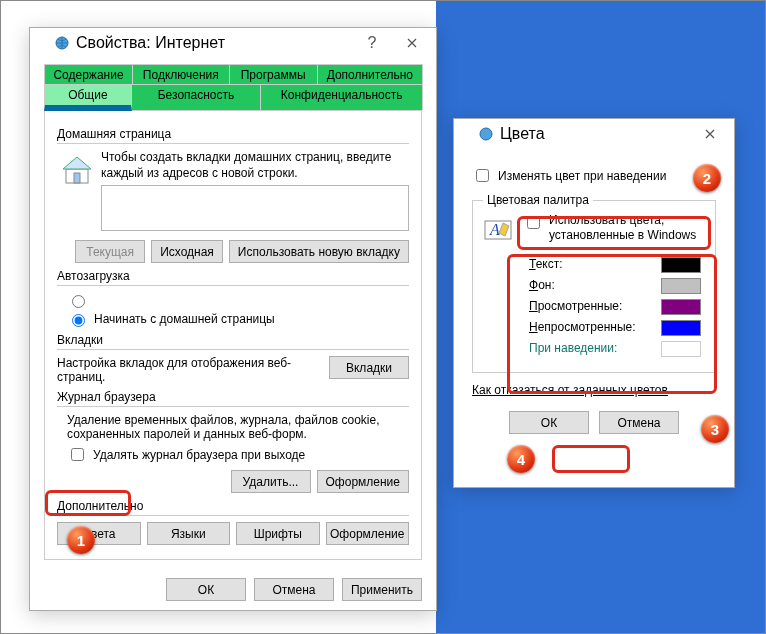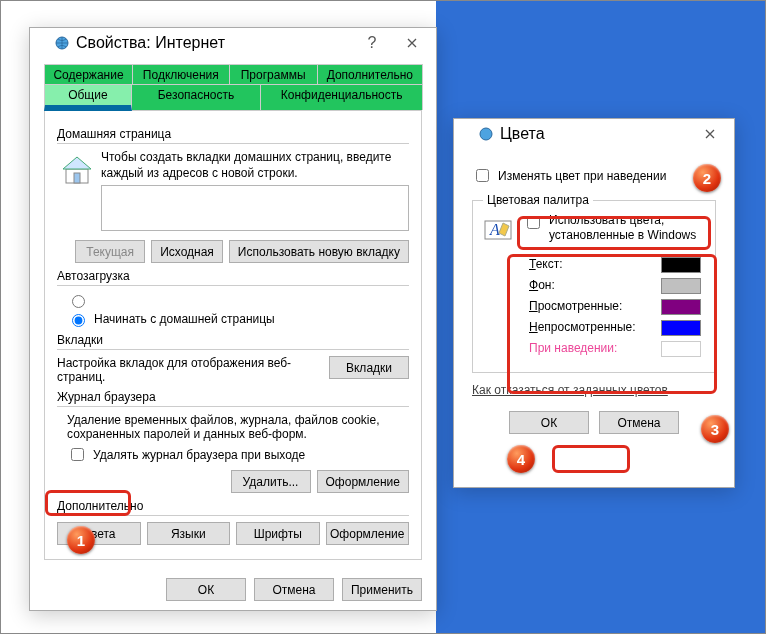--- a/index.html
+++ b/index.html
@@ -114,21 +114,21 @@
   }
   .badge {
     position:absolute;
     width:28px;height:28px;border-radius:50%;
     background: radial-gradient(circle at 35% 30%, #ff9c5e, #e03410 60%, #9b1500);
     color:#fff;font-weight:bold;font-size:15px;
     display:flex;align-items:center;justify-content:center;
     box-shadow: 0 1px 3px rgba(0,0,0,.5), inset 0 1px 2px rgba(255,255,255,.5);
     pointer-events:none;
   }
-  .link { color:#404040; text-decoration:underline; cursor:pointer; }
+  .link { color:#000000; text-decoration:underline; cursor:pointer; }
   .color-swatch {
     width: 40px; height:16px; border:1px solid #888; display:inline-block;
   }
   .color-row { display:flex; align-items:flex-start; justify-content:space-between; margin:5px 0; gap:4px; }
   .color-label { font-size:12px; }
   .palette-icon {
     width:34px;height:34px;display:inline-flex;align-items:center;justify-content:center;
     vertical-align: top; margin-right:6px;
   }
   .underline-first::first-letter { text-decoration: underline; }
@@ -287,21 +287,21 @@
           <button class="color-swatch" style="background:#c0c0c0"></button>
         </div>
         <div class="color-row">
           <span class="color-label underline-first">Просмотренные:</span>
           <button class="color-swatch" style="background:#800080"></button>
         </div>
         <div class="color-row">
           <span class="color-label underline-first">Непросмотренные:</span>
           <button class="color-swatch" style="background:#0000ff"></button>
         </div>
-        <div class="color-row" style="color:#ec4899">
+        <div class="color-row" style="color:#0f766e">
           <span class="color-label">При наведении:</span>
           <button class="color-swatch" disabled="" style="background:#fff; border-color:#ccc"></button>
         </div>
       </div>
     </fieldset>
 
     <div style="margin:10px 0 14px 0">
       <span class="link">Как отказаться от заданных цветов</span>
     </div>
 

